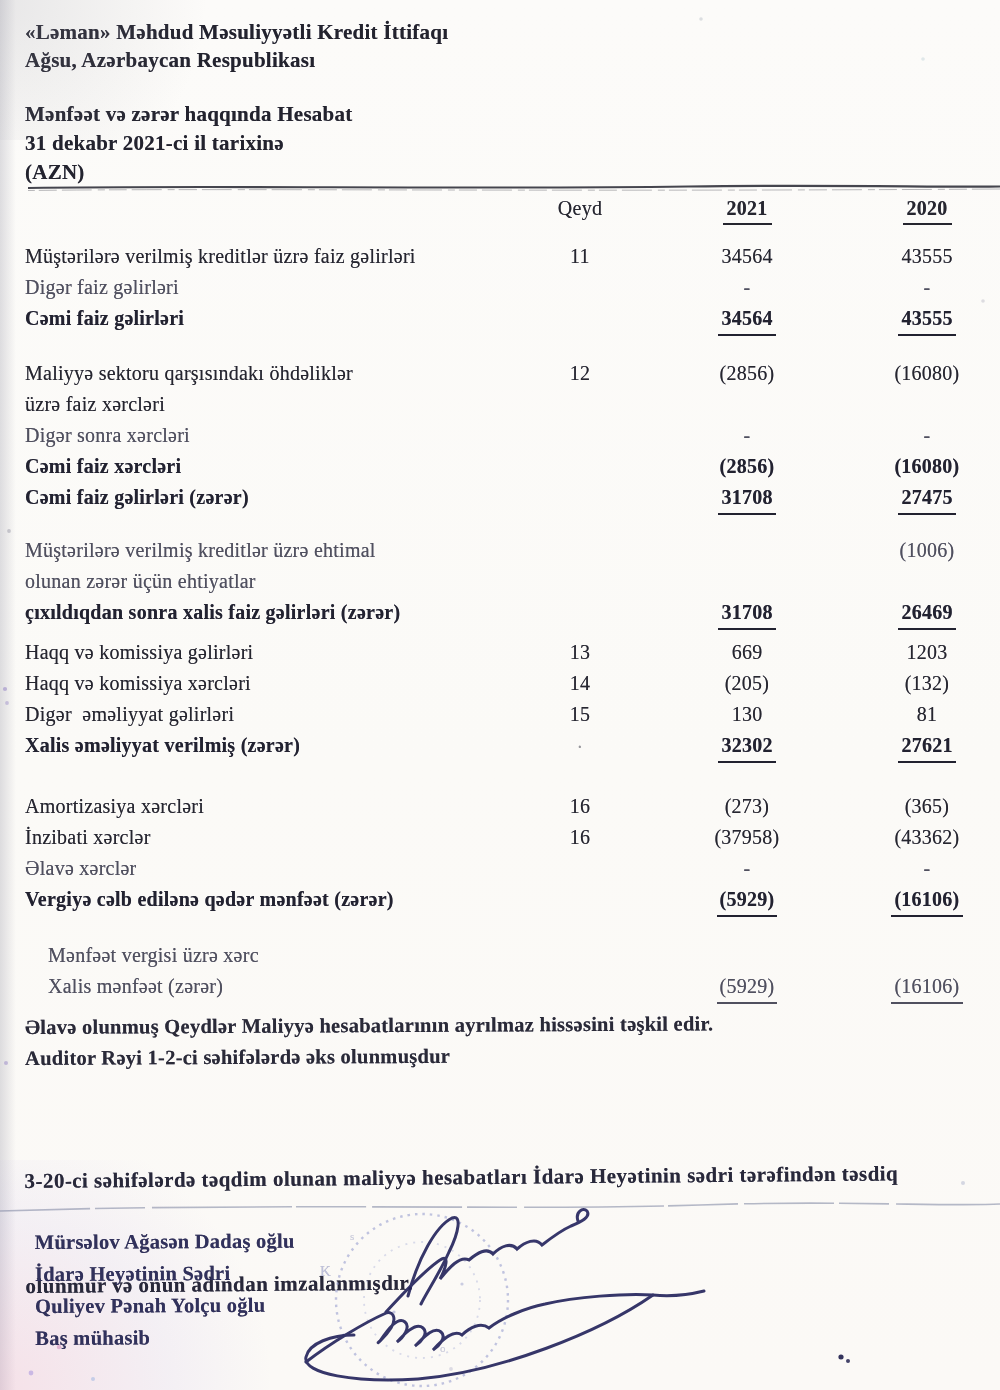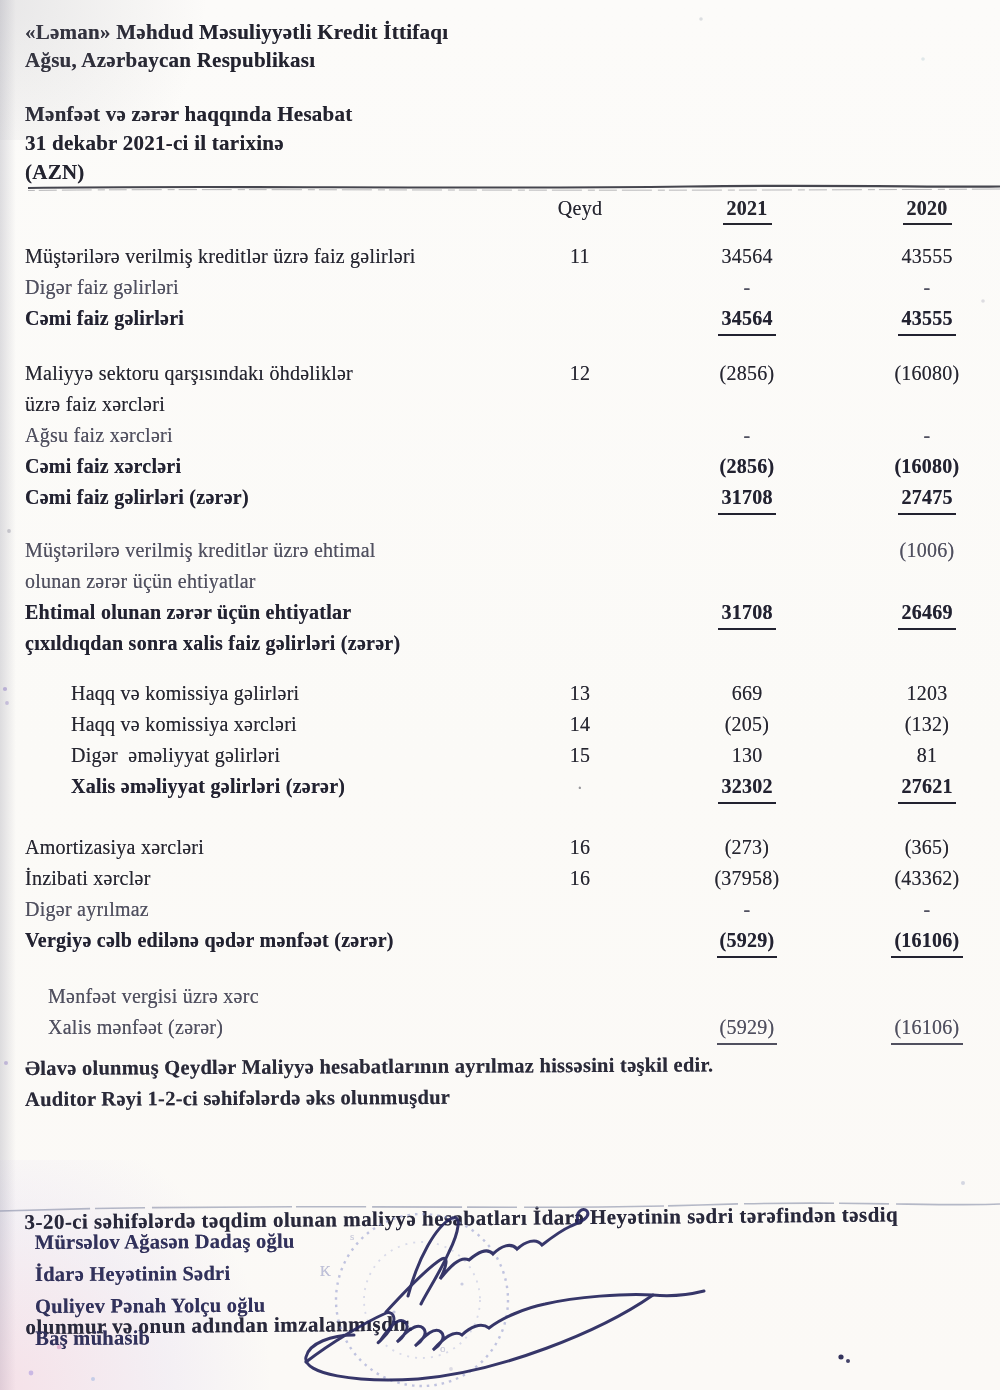--- a/index.html
+++ b/index.html
@@ -42,21 +42,21 @@
   .row.faded{color:#50505f;}
   .num{display:inline-block;}
   .num.u{border-bottom:2.2px solid currentColor;padding:0 3px 0 3px;}
   .note .dot{opacity:.45;font-size:14px;}
   .colhead{margin-top:8px;line-height:27px;font-size:20px;}
   .colhead .yr{display:inline-block;font-weight:bold;border-bottom:2.2px solid currentColor;padding:0 4px 1px;}
   #pl-table{margin-top:16px;}
   #pl-table .section{margin-top:0;}
   #pl-table .section + .section{margin-top:22px;}
   #pl-table .section:nth-of-type(3){margin-top:20px;}
-  #pl-table .section:nth-of-type(4){margin-top:19px;padding-left:46px;}
+  #pl-table .section:nth-of-type(4){margin-top:7px;}
   #pl-table .section:nth-of-type(5){margin-top:28px;}
   #pl-table .section:nth-of-type(6){margin-top:23px;padding-left:23px;}
   
   .footnotes{margin:8px 0 0 25px;font-weight:bold;font-size:20.5px;line-height:31px;color:#2a2a38;
     transform:rotate(-.3deg);transform-origin:left center;}
   .approval{margin:20px 0 0 25px;font-weight:bold;font-size:21px;line-height:35px;color:#28283a;
     letter-spacing:.45px;transform:rotate(-.5deg);transform-origin:left center;white-space:pre;}
   .sep-svg{position:absolute;left:0;top:1198px;}
   .sigblock{position:absolute;left:35px;top:1226px;font-weight:bold;font-size:20.5px;line-height:32px;
     color:#31315c;transform:rotate(-.3deg);transform-origin:left center;}
@@ -126,21 +126,21 @@
           <div class="cell label">
             <div class="lbl-line">Maliyyə sektoru qarşısındakı öhdəliklər</div>
             <div class="lbl-line">üzrə faiz xərcləri</div>
           </div>
           <div class="cell note"><span>12</span></div>
           <div class="cell val v2021"><span class="num">(2856)</span></div>
           <div class="cell val v2020"><span class="num">(16080)</span></div>
         </div>
         <div class="row faded">
           <div class="cell label">
-            <div class="lbl-line">Ağsu faiz xərcləri</div>
+            <div class="lbl-line">Digər sonra xərcləri</div>
           </div>
           <div class="cell note"></div>
           <div class="cell val v2021"><span class="num">-</span></div>
           <div class="cell val v2020"><span class="num">-</span></div>
         </div>
         <div class="row bold">
           <div class="cell label">
             <div class="lbl-line">Cəmi faiz xərcləri</div>
           </div>
           <div class="cell note"></div>
@@ -161,21 +161,20 @@
           <div class="cell label">
             <div class="lbl-line">Müştərilərə verilmiş kreditlər üzrə ehtimal</div>
             <div class="lbl-line">olunan zərər üçün ehtiyatlar</div>
           </div>
           <div class="cell note"></div>
           <div class="cell val v2021"></div>
           <div class="cell val v2020"><span class="num">(1006)</span></div>
         </div>
         <div class="row bold">
           <div class="cell label">
-            <div class="lbl-line">Ehtimal olunan zərər üçün ehtiyatlar</div>
             <div class="lbl-line">çıxıldıqdan sonra xalis faiz gəlirləri (zərər)</div>
           </div>
           <div class="cell note"></div>
           <div class="cell val v2021"><span class="num u">31708</span></div>
           <div class="cell val v2020"><span class="num u">26469</span></div>
         </div>
       </div>
       <div class="section">
         <div class="row">
           <div class="cell label">
@@ -196,21 +195,21 @@
         <div class="row">
           <div class="cell label">
             <div class="lbl-line">Digər  əməliyyat gəlirləri</div>
           </div>
           <div class="cell note"><span>15</span></div>
           <div class="cell val v2021"><span class="num">130</span></div>
           <div class="cell val v2020"><span class="num">81</span></div>
         </div>
         <div class="row bold">
           <div class="cell label">
-            <div class="lbl-line">Xalis əməliyyat gəlirləri (zərər)</div>
+            <div class="lbl-line">Xalis əməliyyat verilmiş (zərər)</div>
           </div>
           <div class="cell note"><span class="dot">·</span></div>
           <div class="cell val v2021"><span class="num u">32302</span></div>
           <div class="cell val v2020"><span class="num u">27621</span></div>
         </div>
       </div>
       <div class="section">
         <div class="row">
           <div class="cell label">
             <div class="lbl-line">Amortizasiya xərcləri</div>
@@ -222,21 +221,21 @@
         <div class="row">
           <div class="cell label">
             <div class="lbl-line">İnzibati xərclər</div>
           </div>
           <div class="cell note"><span>16</span></div>
           <div class="cell val v2021"><span class="num">(37958)</span></div>
           <div class="cell val v2020"><span class="num">(43362)</span></div>
         </div>
         <div class="row faded">
           <div class="cell label">
-            <div class="lbl-line">Digər ayrılmaz</div>
+            <div class="lbl-line">Əlavə xərclər</div>
           </div>
           <div class="cell note"></div>
           <div class="cell val v2021"><span class="num">-</span></div>
           <div class="cell val v2020"><span class="num">-</span></div>
         </div>
         <div class="row bold">
           <div class="cell label">
             <div class="lbl-line">Vergiyə cəlb edilənə qədər mənfəət (zərər)</div>
           </div>
           <div class="cell note"></div>

